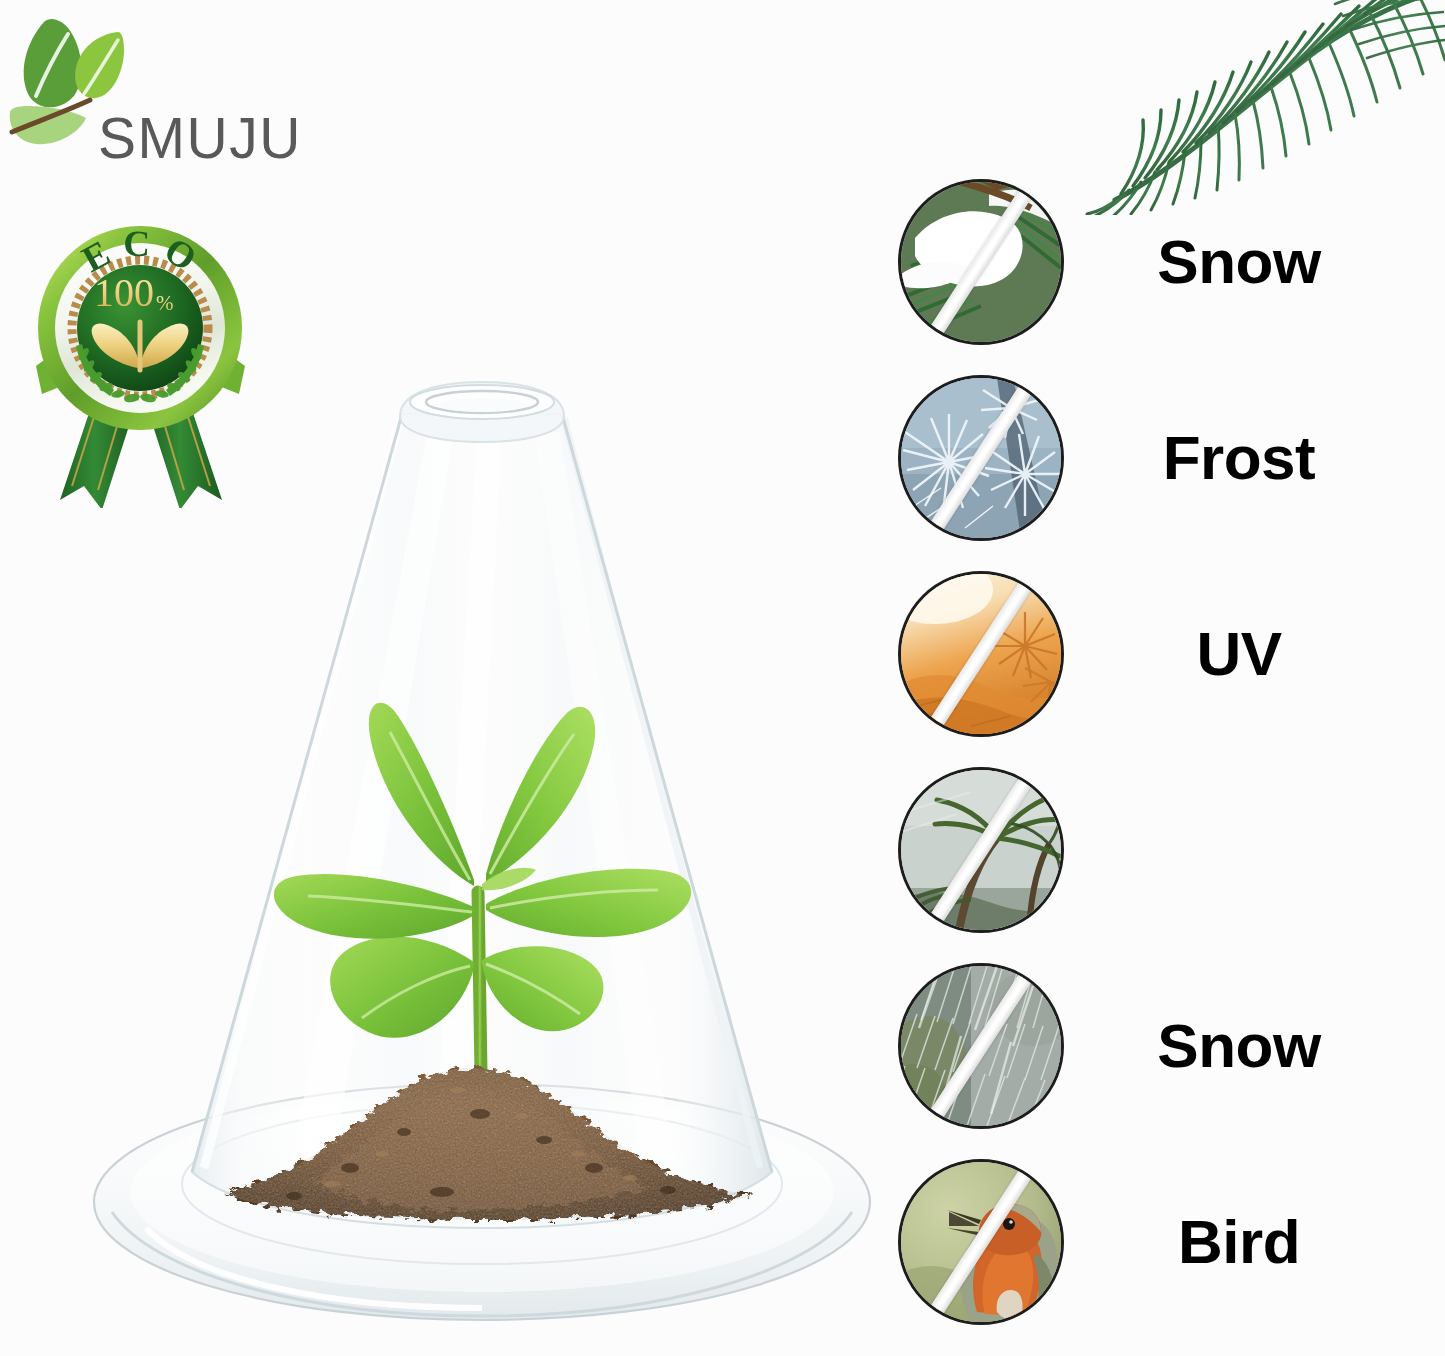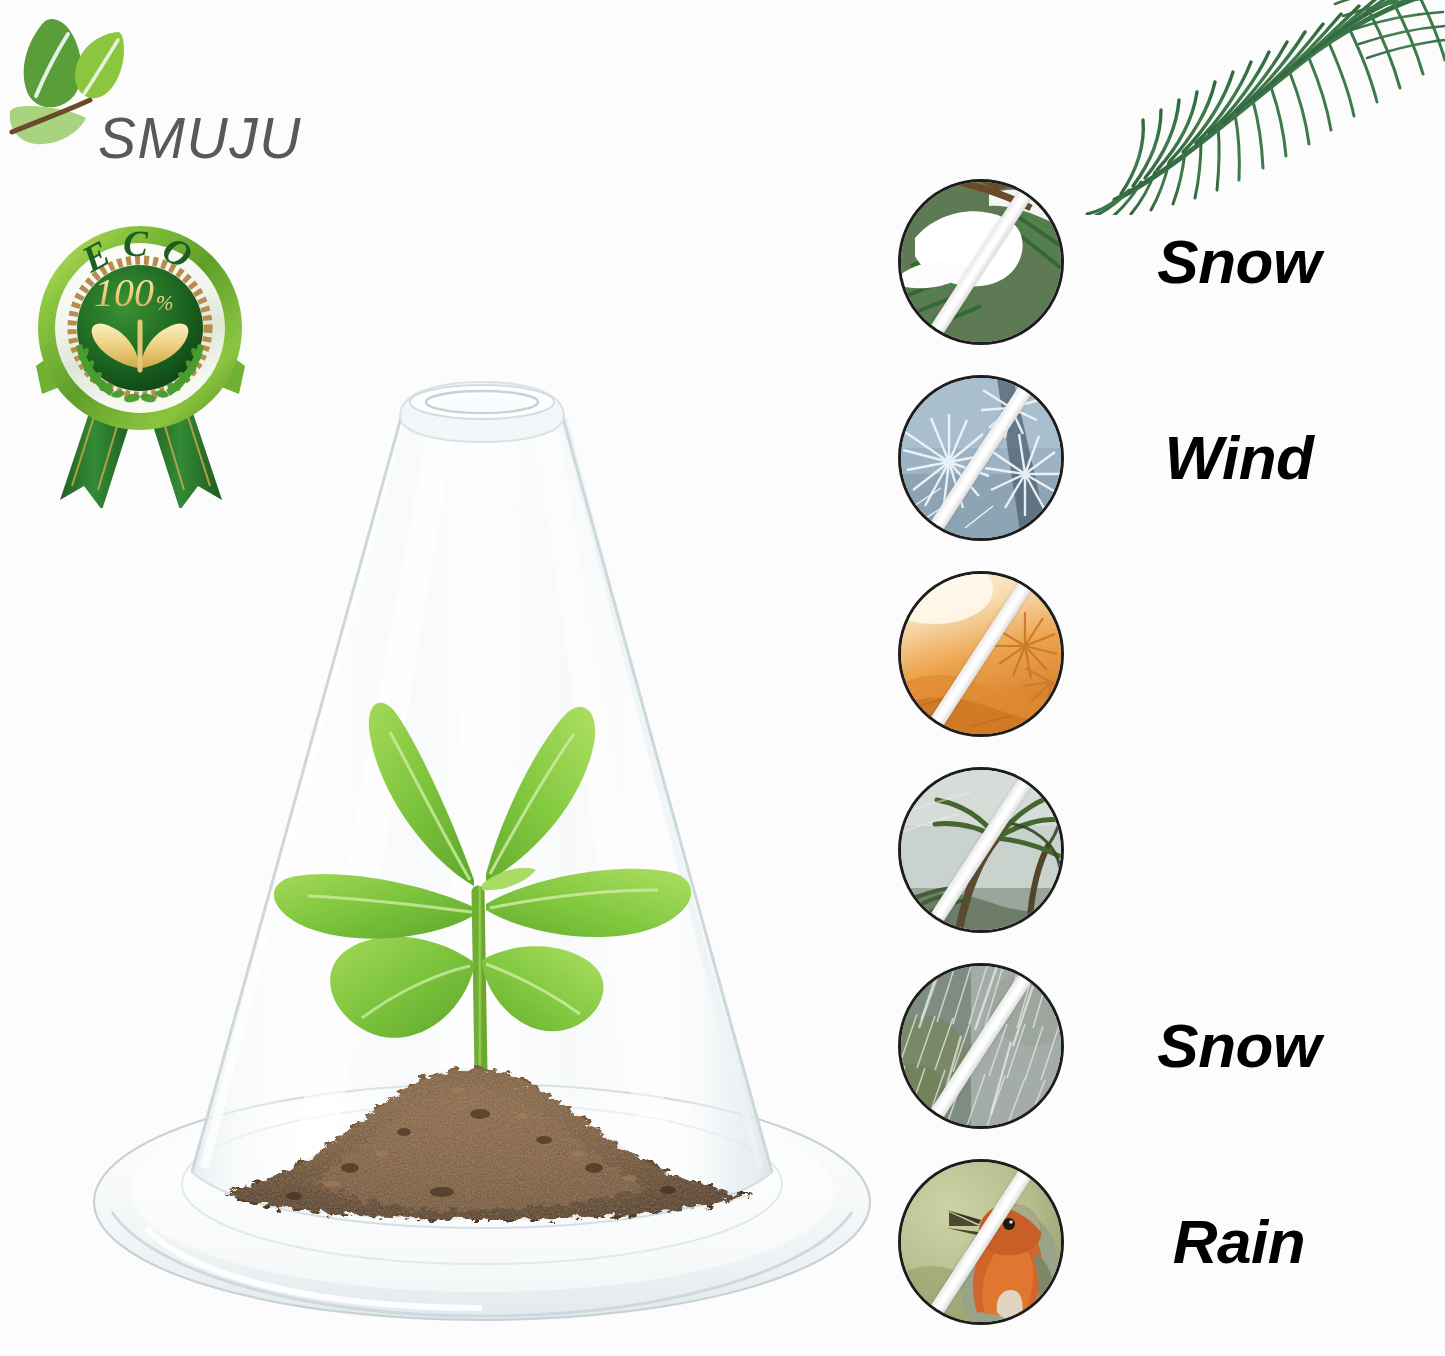--- a/index.html
+++ b/index.html
@@ -4,21 +4,21 @@
 <title>SMUJU Plant Cloche</title>
 <style>
   * { margin:0; padding:0; box-sizing:border-box; }
   html,body { background:#ffffff; }
   body {
     width:1445px; height:1356px;
     font-family:"Liberation Sans", sans-serif;
     background:#fcfcfc;
     position:relative; overflow:hidden;
   }
-  #stage { position:absolute; inset:0;font-style:italic; }
+  #stage { position:absolute; inset:0; }
 
   
   #logo { position:absolute; left:6px; top:14px; width:350px; height:150px; }
   #logo-mark { position:absolute; left:0; top:0; width:120px; height:140px; }
   #logo-text {
     position:absolute; left:92px; top:96px;
     font-size:57px; font-weight:400; color:#585a57;
     letter-spacing:1.5px; line-height:1;
     font-family:"Liberation Sans", sans-serif;
     white-space:nowrap;
@@ -454,21 +454,21 @@
               <path d="M0 0 L-28 -18 M0 0 L-30 2 M0 0 L-22 20 M0 0 L-6 30
                        M0 0 L12 26 M0 0 L26 12 M0 0 L28 -8 M0 0 L18 -24"></path>
             </g>
           </g>
           <g stroke="#ffffff" stroke-width="1.4" opacity=".85">
             <path d="M10 130 L40 110 M16 146 L52 122 M64 150 L92 128"></path>
           </g>
         </svg>
         <div class="slash"></div>
       </div>
-      <div class="feature-label">Wind</div>
+      <div class="feature-label">Frost</div>
     </div>
 
     <div class="feature-row" style="top:392px;">
       <div class="feature-icon">
         <svg class="photo" viewBox="0 0 160 160" preserveAspectRatio="none">
           <defs>
             <linearGradient id="uvSky" x1="0" y1="0" x2="0.3" y2="1">
               <stop offset="0%" stop-color="#fdf6e8"></stop>
               <stop offset="30%" stop-color="#f7dcb0"></stop>
               <stop offset="60%" stop-color="#eda44e"></stop>
@@ -491,20 +491,21 @@
               <path d="M0 0 L-26 -14 M0 0 L-28 4 M0 0 L-20 20 M0 0 L-4 28
                        M0 0 L14 22 M0 0 L24 6"></path>
             </g>
           </g>
           <g stroke="#b86a22" stroke-width="1.6" opacity=".7">
             <path d="M0 136 L40 126 M0 148 L56 134 M70 152 L110 142"></path>
           </g>
         </svg>
         <div class="slash"></div>
       </div>
+      <div class="feature-label">UV</div>
     </div>
 
     <div class="feature-row" style="top:588px;">
       <div class="feature-icon">
         <svg class="photo" viewBox="0 0 160 160" preserveAspectRatio="none">
           <rect width="160" height="160" fill="#c9d2cd"></rect>
           <rect y="0" width="160" height="56" fill="#d6ddd8"></rect>
           <rect y="118" width="160" height="42" fill="#9aa69c"></rect>
           <path d="M0 128 C 30 118, 60 122, 88 132 C 116 142, 140 144, 160 138
                    L160 160 L0 160 Z" fill="#6e7d69"></path>
@@ -600,18 +601,18 @@
           <circle cx="108" cy="62" r="6" fill="#1c1710"></circle>
           <circle cx="110" cy="60" r="1.8" fill="#ffffff" opacity=".85"></circle>
 
           <path d="M136 92 C 152 104, 158 132, 150 160 L134 160 C 140 132, 138 110, 132 96 Z" fill="#7e8768"></path>
 
           <path d="M96 150 C 94 138, 100 128, 110 128 C 120 128, 124 140, 120 156
                    C 112 160, 102 158, 96 150 Z" fill="#dfe0d2" opacity=".9"></path>
         </svg>
         <div class="slash"></div>
       </div>
-      <div class="feature-label">Rain</div>
+      <div class="feature-label">Bird</div>
     </div>
 
   </div>
 
 </div>
 
 </body></html>

